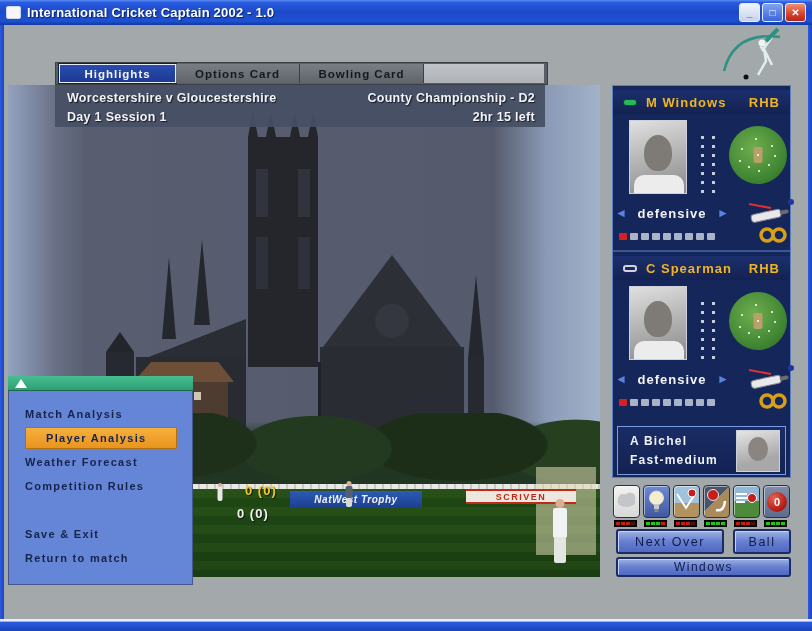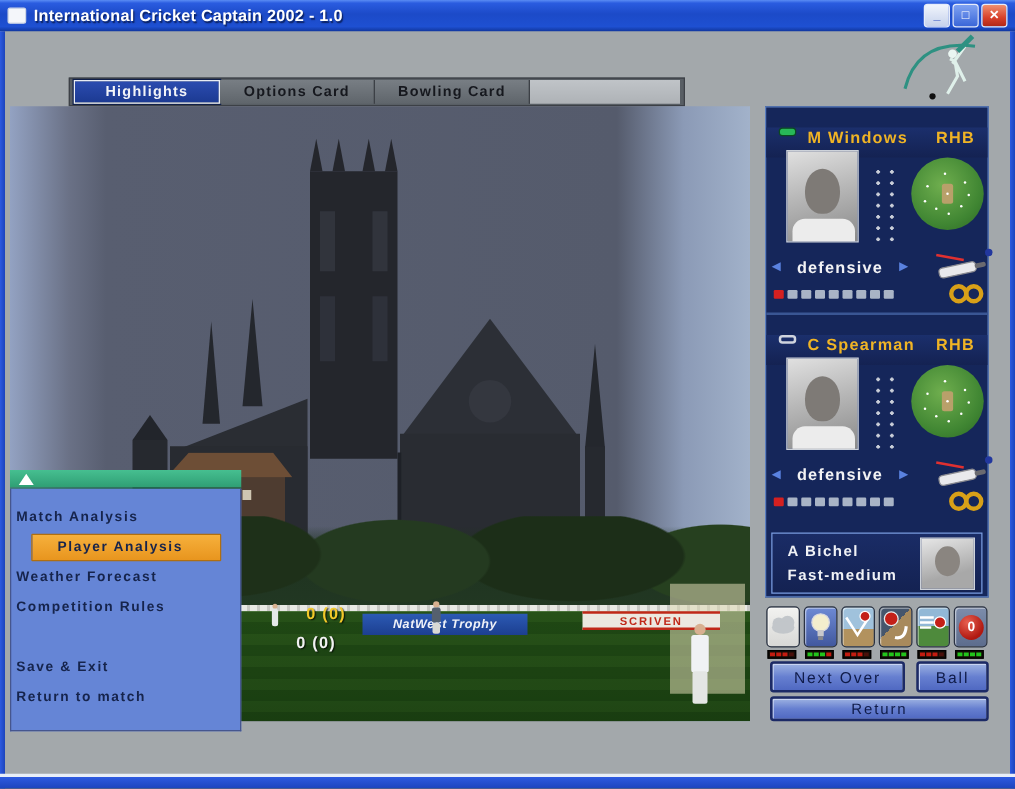--- a/index.html
+++ b/index.html
@@ -86,32 +86,32 @@
     border:2px solid #c2d4bc; color:#fff; font-size:13px; font-weight:bold;
     display:flex; align-items:center; justify-content:center; letter-spacing:.5px; }
 
   
   .menu { position:absolute; left:8px; top:376px; width:185px; height:209px; z-index:10; }
   .menu-head { position:relative; height:15px; background:linear-gradient(180deg,#46bf90,#2f9e74);
     border-bottom:1px solid #1a6a4c; }
   .menu-head .tri { position:absolute; left:7px; top:3px; width:0; height:0;
     border-left:6px solid transparent; border-right:6px solid transparent; border-bottom:9px solid #fff; }
   .menu-body { position:relative; height:194px; background:#6585d6; border:1px solid #46568e; border-top:none; }
-  .menu-item { position:absolute; left:4px; width:100%; height:22px; display:flex; align-items:center;
+  .menu-item { position:absolute; left:16px; width:100%; height:22px; display:flex; align-items:center;
     font-size:11px; font-weight:bold; letter-spacing:1.3px; color:#16244c; cursor:default; }
   .menu-item.sel { left:16px; width:152px; padding-left:20px;
     background:linear-gradient(180deg,#f6b03c,#e8951e); border:1px solid #b06f10; border-radius:1px; }
 
   
   .rpanel { position:absolute; left:612px; top:85px; width:179px; height:393px;
     background:#15265a; border:1px solid #5a7ec0; }
   .card { position:absolute; left:0; width:177px; height:163px; }
   .card.c1 { top:0; } .card.c2 { top:164px; border-top:2px solid #3a5694; }
-  .card-head { position:absolute; left:0; top:16px; width:100%; height:24px;
-    background:linear-gradient(180deg,#1b2f6c,#142252); display:flex; padding:0 10px; }
+  .card-head { position:absolute; left:0; top:4px; width:100%; height:24px;
+    background:linear-gradient(180deg,#1b2f6c,#142252); display:flex; align-items:center; padding:0 10px; }
   .pill { width:14px; height:7px; border-radius:3px; margin-right:9px; }
   .pill.strike { background:#28b858; border:1px solid #0a4a20; }
   .pill.waiting { background:transparent; border:2px solid #cfd4de; }
   .pname { color:#f0b425; font-size:13px; font-weight:bold; letter-spacing:1px; }
   .phand { margin-left:auto; color:#f0b425; font-size:13px; font-weight:bold; letter-spacing:1px; }
   .pphoto { position:absolute; left:16px; top:34px; width:58px; height:74px; border:1px solid #cdd2da;
     background:linear-gradient(165deg,#e0e0e0 0%,#b8b8b8 45%,#8a8a8a 100%); }
   .pphoto .face { position:absolute; left:50%; top:14px; transform:translateX(-50%);
     width:28px; height:36px; border-radius:50% 50% 46% 46%; background:#7e7a76; }
   .pphoto .shoulders { position:absolute; left:4px; bottom:0; width:50px; height:18px;
@@ -247,20 +247,30 @@
       <span class="head" style="width:5px;height:5px;"></span>
       <span class="body" style="top:5px;width:7px;height:12px;background:#55606e;"></span>
       <span class="body" style="top:17px;width:6px;height:9px;background:#d8d8d4;"></span>
     </div>
     <div class="player" style="left:540px;top:414px;width:24px;height:64px;">
       <span class="head" style="width:9px;height:9px;"></span>
       <span class="body" style="top:9px;width:14px;height:30px;background:#f0f2f4;"></span>
       <span class="body" style="top:38px;width:12px;height:26px;background:#e4e6e4;"></span>
     </div>
 
+    <div class="overlayband">
+      <div class="obrow">
+        <span>Worcestershire v Gloucestershire</span>
+        <span>County Championship - D2</span>
+      </div>
+      <div class="obrow">
+        <span>Day 1 Session 1</span>
+        <span>2hr 15 left</span>
+      </div>
+    </div>
 
     <div class="score striker">0 (0)</div>
     <div class="score nonstriker">0 (0)</div>
   </div>
 
   <div class="menu">
     <div class="menu-head">
         <span class="tri"></span>
       </div>
     <div class="menu-body">
@@ -434,18 +444,18 @@
     </div>
   <div class="condmeter" style="left:764px">
       <i style="background: rgb(34, 196, 28);"></i>
       <i style="background: rgb(34, 196, 28);"></i>
       <i style="background: rgb(34, 196, 28);"></i>
       <i style="background: rgb(34, 196, 28);"></i>
     </div>
 
   <div class="abtn nextover">Next Over</div>
   <div class="abtn ball">Ball</div>
-  <div class="abtn declare">Return</div>
+  <div class="abtn declare">Windows</div>
 
   <div class="b-left"></div>
   <div class="b-right"></div>
   <div class="b-bottom"></div>
 </div>
 
 </body></html>

